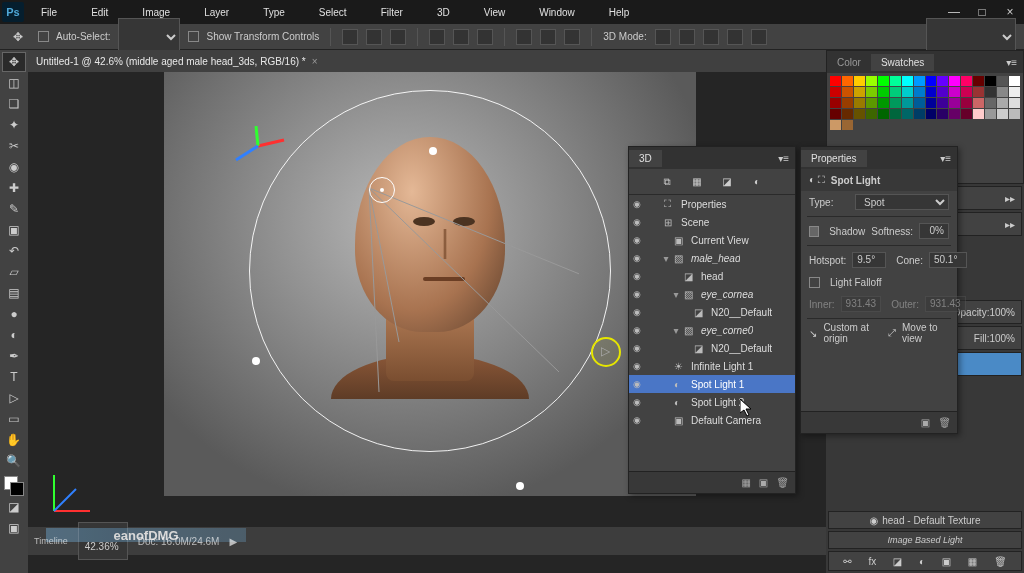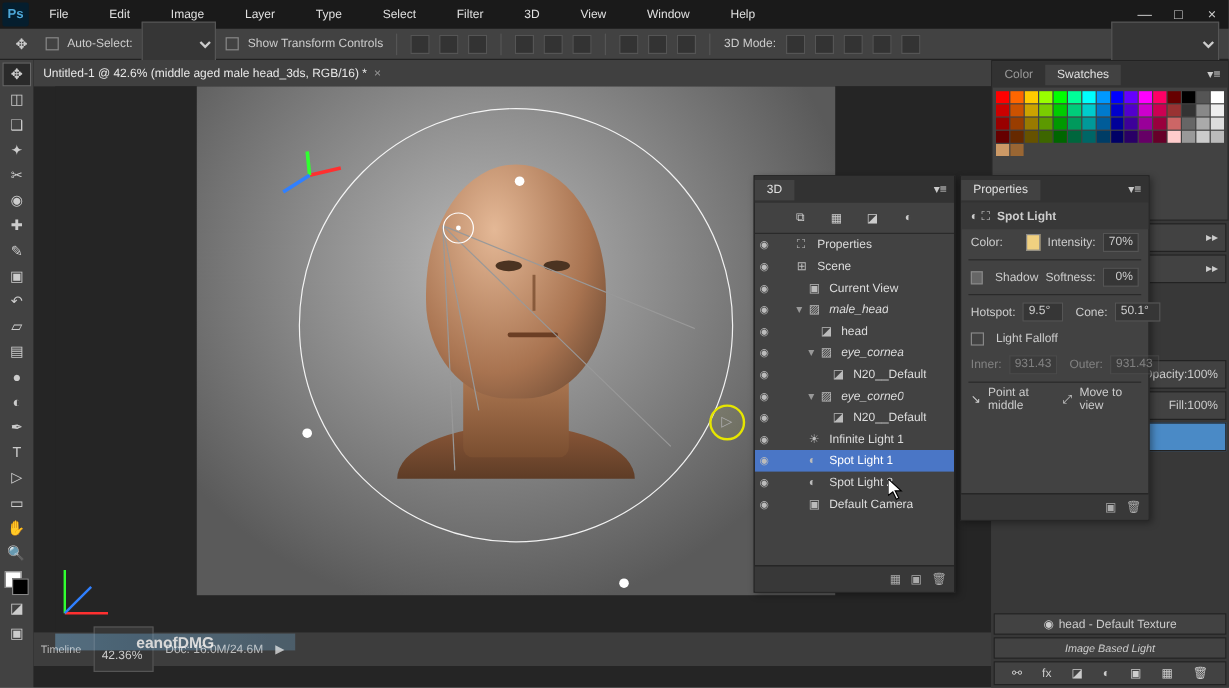--- a/index.html
+++ b/index.html
@@ -439,24 +439,22 @@
 <div class="panelprops">
   <div class="panel-tab">
     <div class="tab">Properties</div>
     <div class="menu">▾≡</div>
   </div>
   <div class="prop-row" style="background:#383838">
     <span>◐ ⛶</span>
     <strong>Spot Light</strong>
   </div>
   <div class="prop-row">
-      <span class="lbl">Color:</span>
-      <span class="swatch"></span>
-      <span style="margin-left:auto">Intensity:</span>
-      <span class="fld" style="flex:0 0 30px;text-align:right">70%</span>
+      <span class="lbl">Type:</span>
+      <select class="fld"><option>Spot</option></select>
     </div>
   <div class="hr"></div>
   <div class="prop-row">
       <span class="checkbox" style="background:#666"></span>
       <span>Shadow</span>
       <span style="margin-left:auto">Softness:</span>
       <span class="fld" style="flex:0 0 30px;text-align:right">0%</span>
     </div>
   <div class="hr"></div>
   <div class="prop-row">
@@ -471,21 +469,21 @@
     </div>
   <div class="prop-row" style="opacity:.45">
       <span>Inner:</span>
       <span class="fld" style="flex:0 0 38px">931.43</span>
       <span style="margin-left:4px">Outer:</span>
       <span class="fld" style="flex:0 0 38px">931.43</span>
     </div>
   <div class="hr"></div>
   <div class="prop-row">
       <span>↘</span>
-      <span>Point at middle</span>
+      <span>Custom at origin</span>
       <span style="margin-left:auto">⤢</span>
       <span>Move to view</span>
     </div>
   <div class="panel-bottom">
     <span>▣</span>
     <span>🗑</span>
   </div>
 </div>
 
 <svg class="cursor">

